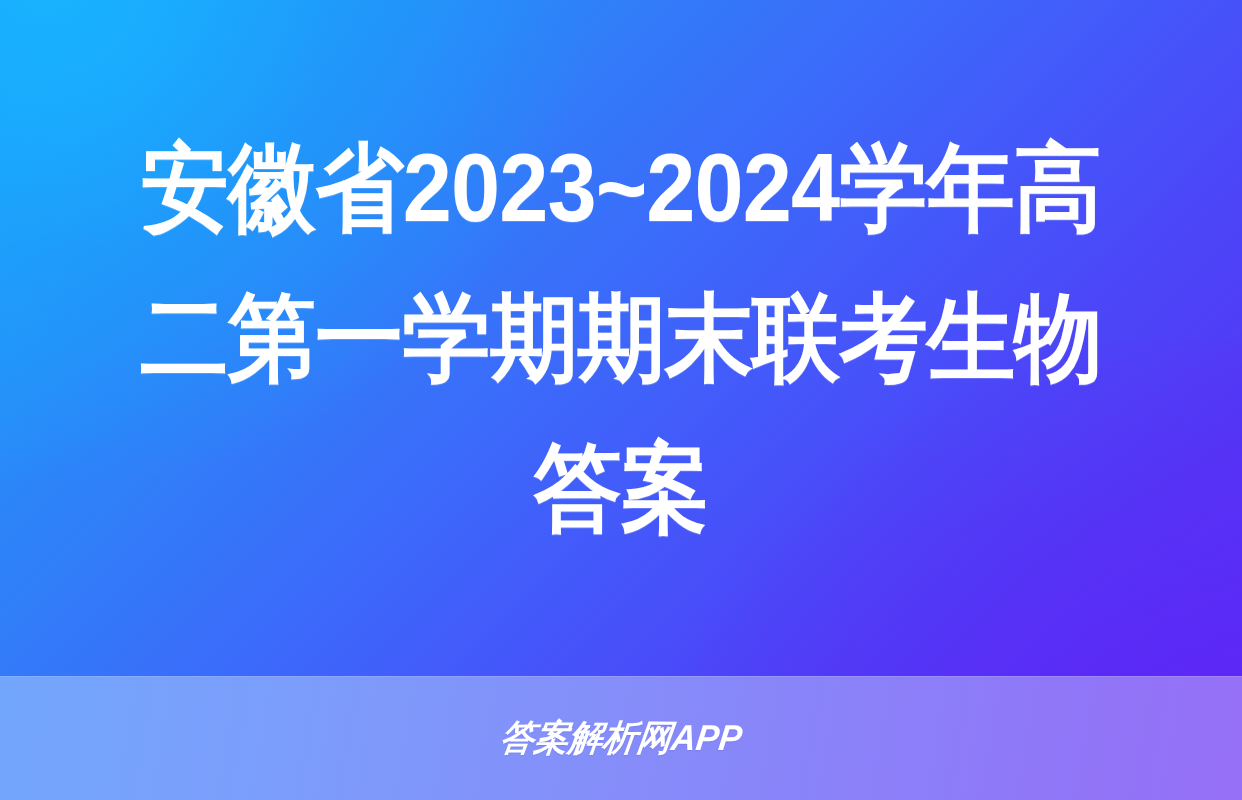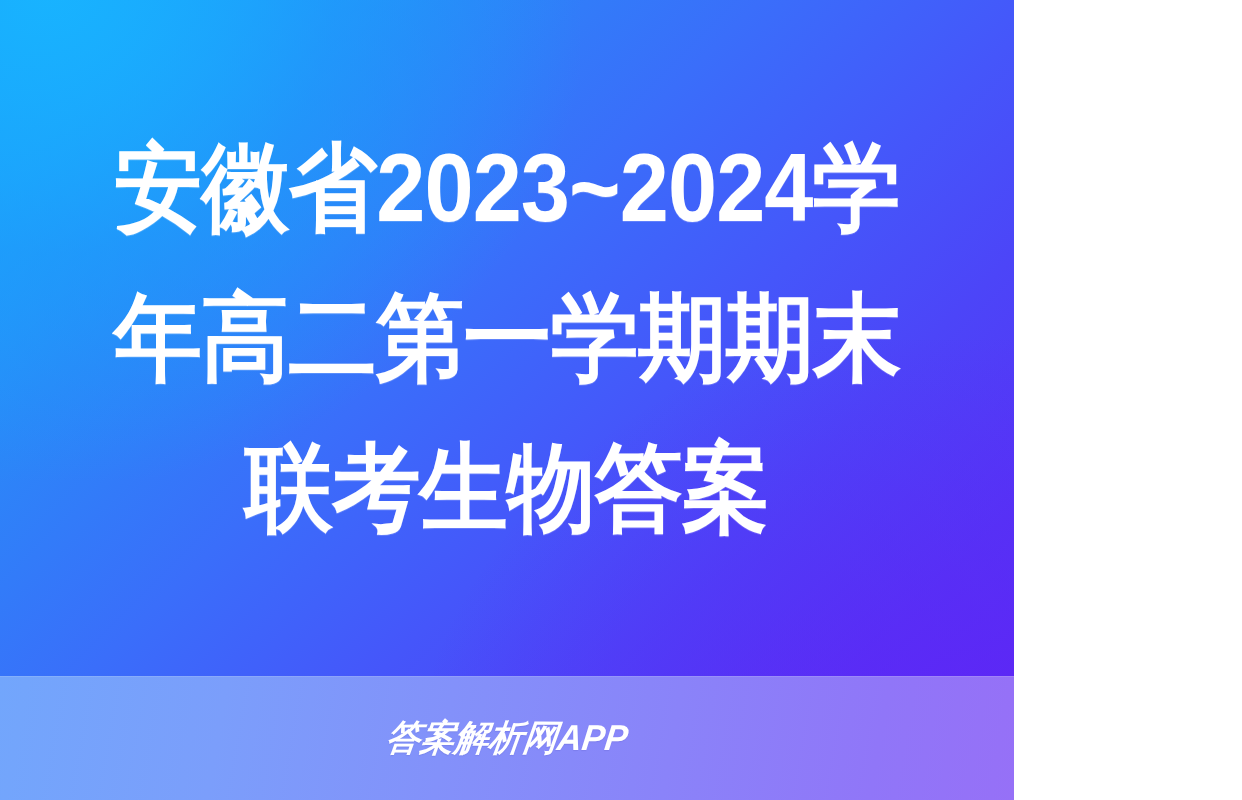--- a/index.html
+++ b/index.html
@@ -3,21 +3,21 @@
 <meta charset="utf-8">
 <style>
   html, body {
     margin: 0;
     padding: 0;
     background: #ffffff;
   }
 
   #poster {
     position: relative;
-    width: 1014px;
+    width: 1242px;
     height: 800px;
     overflow: hidden;
     font-family: "Liberation Sans", "DejaVu Sans", sans-serif;
     
     background:
       linear-gradient(135deg,
         #17a9fb 0%,
         #1f9ffb 10%,
         #2b87f8 24%,
         #3a6efa 42%,

